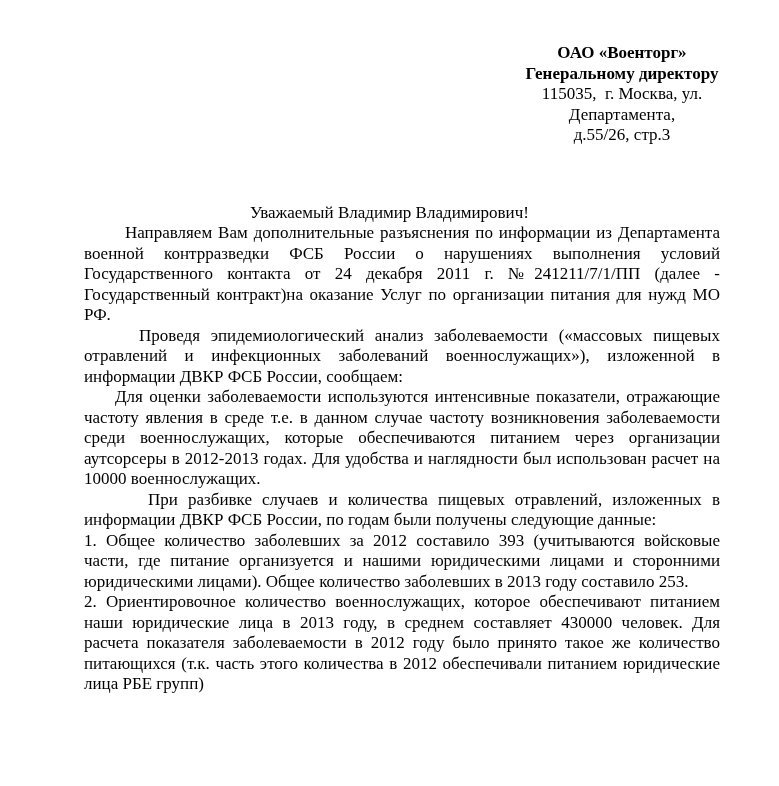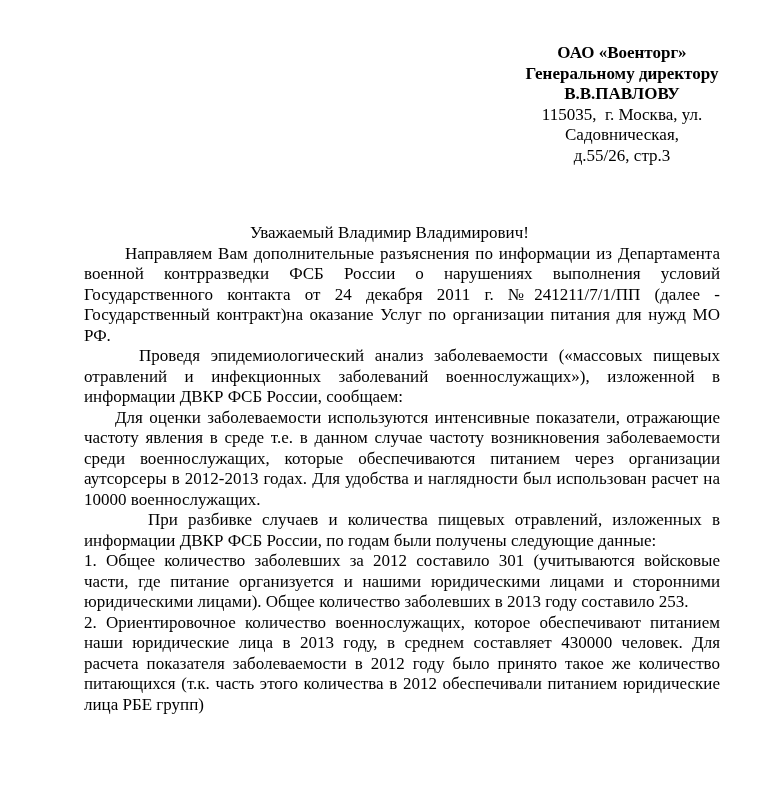--- a/index.html
+++ b/index.html
@@ -58,30 +58,29 @@
   .item2 { margin-top: 23px; text-indent: 0; }
 </style>
 </head>
 <body>
 
 <div class="page">
 
   <div class="recipient">
     <div class="line bold">ОАО «Военторг»</div>
     <div class="line bold">Генеральному директору</div>
-    <div class="line bold">В.В.ПАВЛОВУ</div>
     <div class="line">115035,  г. Москва, ул.</div>
-    <div class="line">Садовническая,</div>
+    <div class="line">Департамента,</div>
     <div class="line">д.55/26, стр.3</div>
   </div>
 
   <div class="salutation">Уважаемый Владимир Владимирович!</div>
 
   <div class="body-text">
     <p class="p1">Направляем Вам дополнительные разъяснения по информации из Департамента военной контрразведки ФСБ России о нарушениях выполнения условий Государственного контакта от 24 декабря 2011 г. №241211/7/1/ПП (далее - Государственный контракт)на оказание Услуг по организации питания для нужд МО РФ.</p>
     <p class="p2">Проведя эпидемиологический анализ заболеваемости («массовых пищевых отравлений и инфекционных заболеваний военнослужащих»), изложенной в информации ДВКР ФСБ России, сообщаем:</p>
     <p class="p3">Для оценки заболеваемости используются интенсивные показатели, отражающие частоту явления в среде т.е. в данном случае частоту возникновения заболеваемости среди военнослужащих, которые обеспечиваются питанием через организации аутсорсеры в 2012-2013 годах.  Для удобства и наглядности был использован расчет на 10000 военнослужащих.</p>
     <p class="p4">При разбивке случаев и количества пищевых отравлений, изложенных в информации ДВКР ФСБ России, по годам были получены следующие данные:</p>
-    <p class="item1">1. Общее количество заболевших за 2012 составило 301 (учитываются войсковые части, где питание организуется и нашими юридическими лицами и сторонними юридическими лицами). Общее количество заболевших в 2013 году составило 253.</p>
+    <p class="item1">1. Общее количество заболевших за 2012 составило 393 (учитываются войсковые части, где питание организуется и нашими юридическими лицами и сторонними юридическими лицами). Общее количество заболевших в 2013 году составило 253.</p>
     <p class="item2">2. Ориентировочное количество военнослужащих, которое обеспечивают питанием наши юридические лица в 2013 году, в среднем составляет 430000 человек.  Для расчета показателя заболеваемости в 2012 году было принято такое же количество питающихся (т.к. часть этого количества в 2012 обеспечивали питанием юридические лица РБЕ групп)</p>
   </div>
 
 </div>
 
 </body></html>

